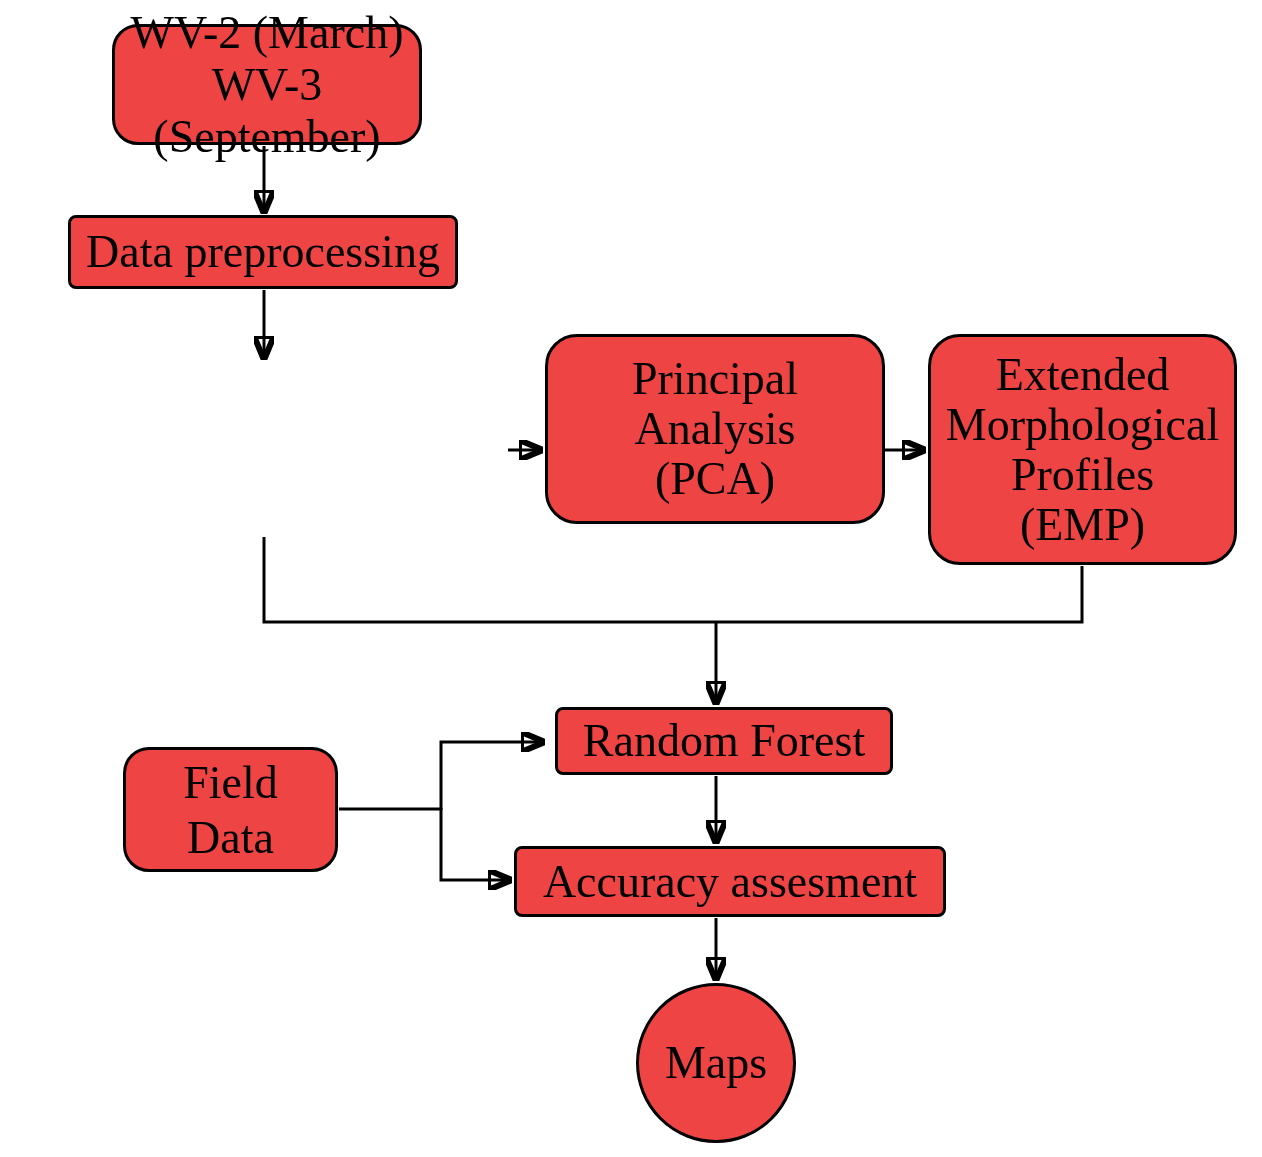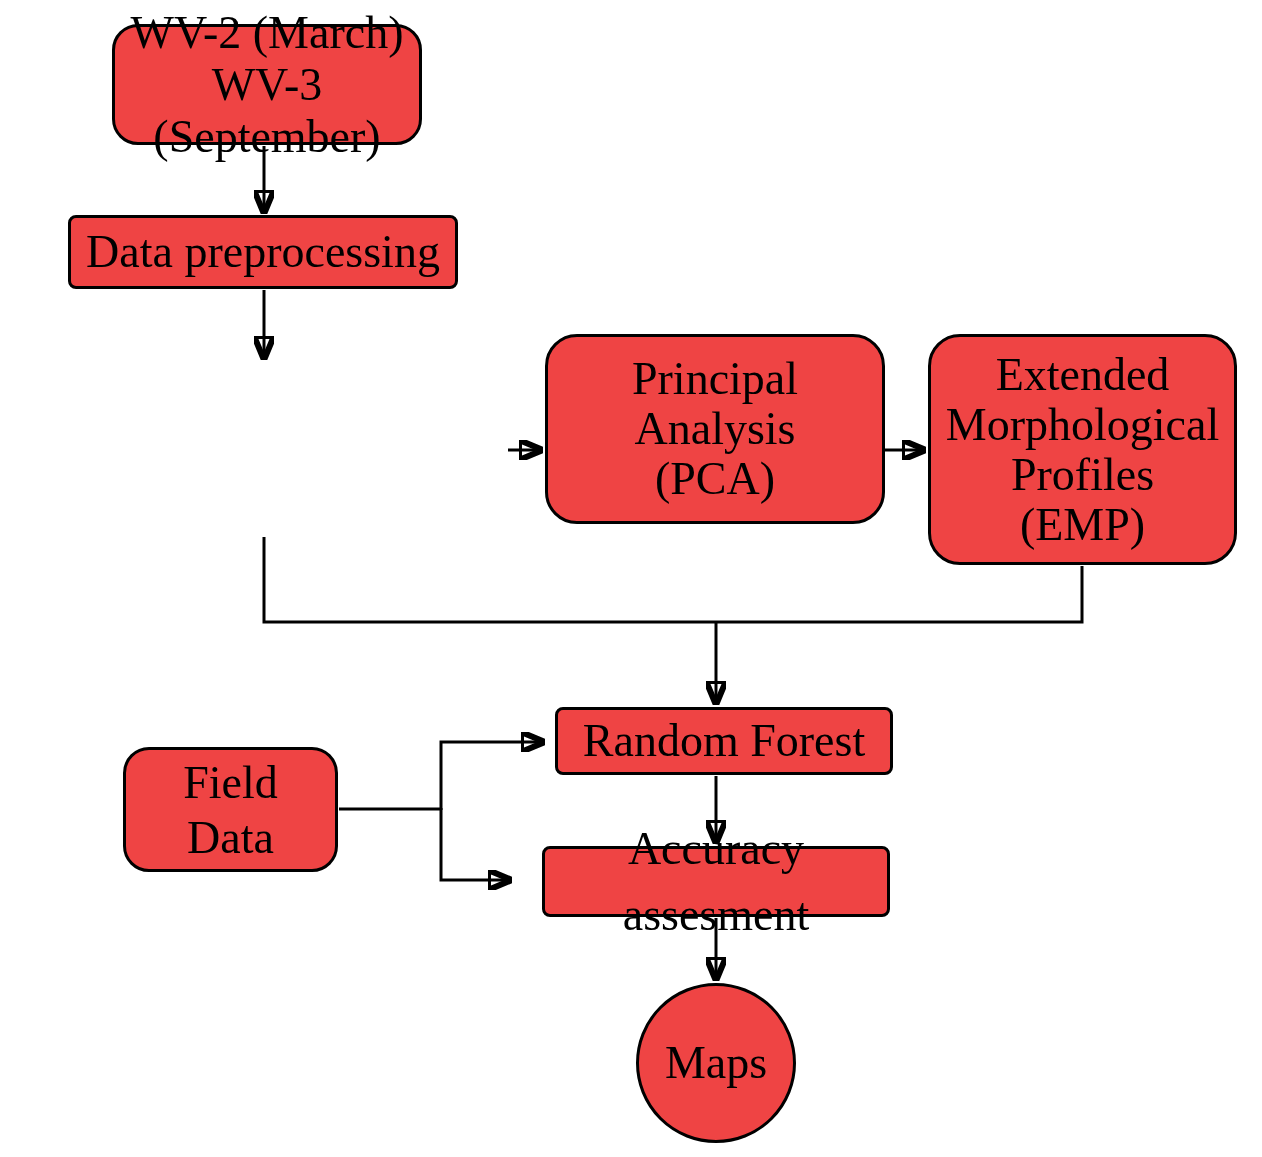--- a/index.html
+++ b/index.html
@@ -45,21 +45,21 @@
   .r-sm { border-radius: 8px; }
   .r-md { border-radius: 26px; }
   .r-lg { border-radius: 32px; }
   .node-wv        { left: 112px; top: 24px;  width: 310px; height: 121px; line-height: 52px; }
   .node-prep      { left: 68px;  top: 215px; width: 390px; height: 74px; }
   .node-datasets  { left: 23px;  top: 362px; width: 485px; height: 176px; line-height: 56px; }
   .node-pca       { left: 545px; top: 334px; width: 340px; height: 190px; line-height: 50px; }
   .node-emp       { left: 928px; top: 334px; width: 309px; height: 231px; line-height: 50px; align-items: center; }
   .node-rf        { left: 547px; top: 707px; width: 338px; height: 68px; margin-left: 8px; }
   .node-field     { left: 123px; top: 747px; width: 215px; height: 125px; line-height: 55px; }
-  .node-accuracy  { left: 542px; top: 846px; width: 348px; height: 71px; }
+  .node-accuracy  { left: 514px; top: 846px; width: 432px; height: 71px; }
   .node-maps      { left: 636px; top: 983px; width: 160px; height: 160px; border-radius: 50%; }
 </style>
 </head>
 <body>
 
 <div class="stage">
 
   <svg class="edges" viewBox="0 0 1262 1157" xmlns="http://www.w3.org/2000/svg">
     <defs>
       <marker id="ah" viewBox="0 0 12 10" markerWidth="24" markerHeight="20" refX="11" refY="5" orient="auto" markerUnits="userSpaceOnUse">

